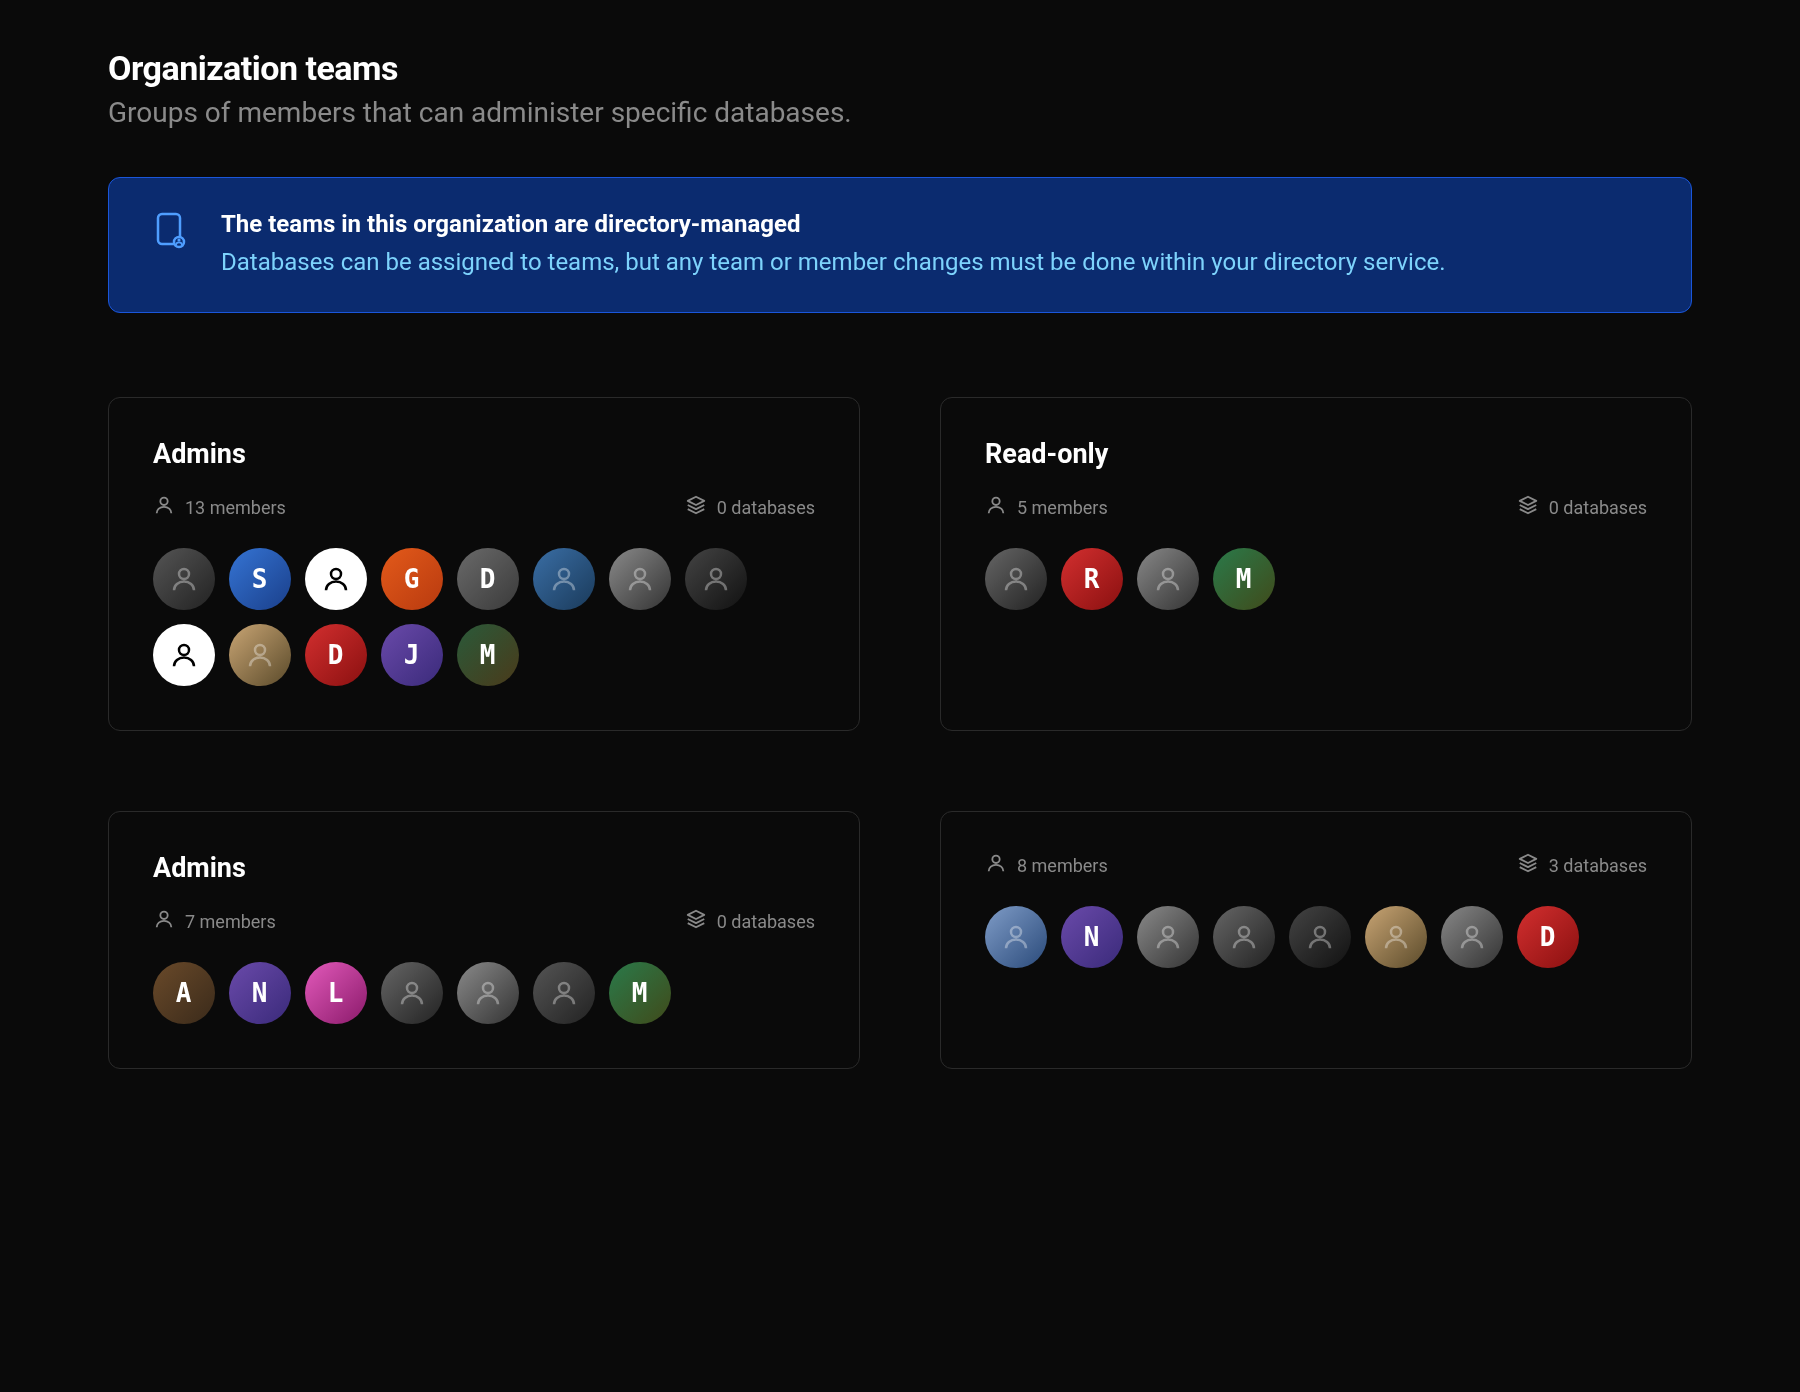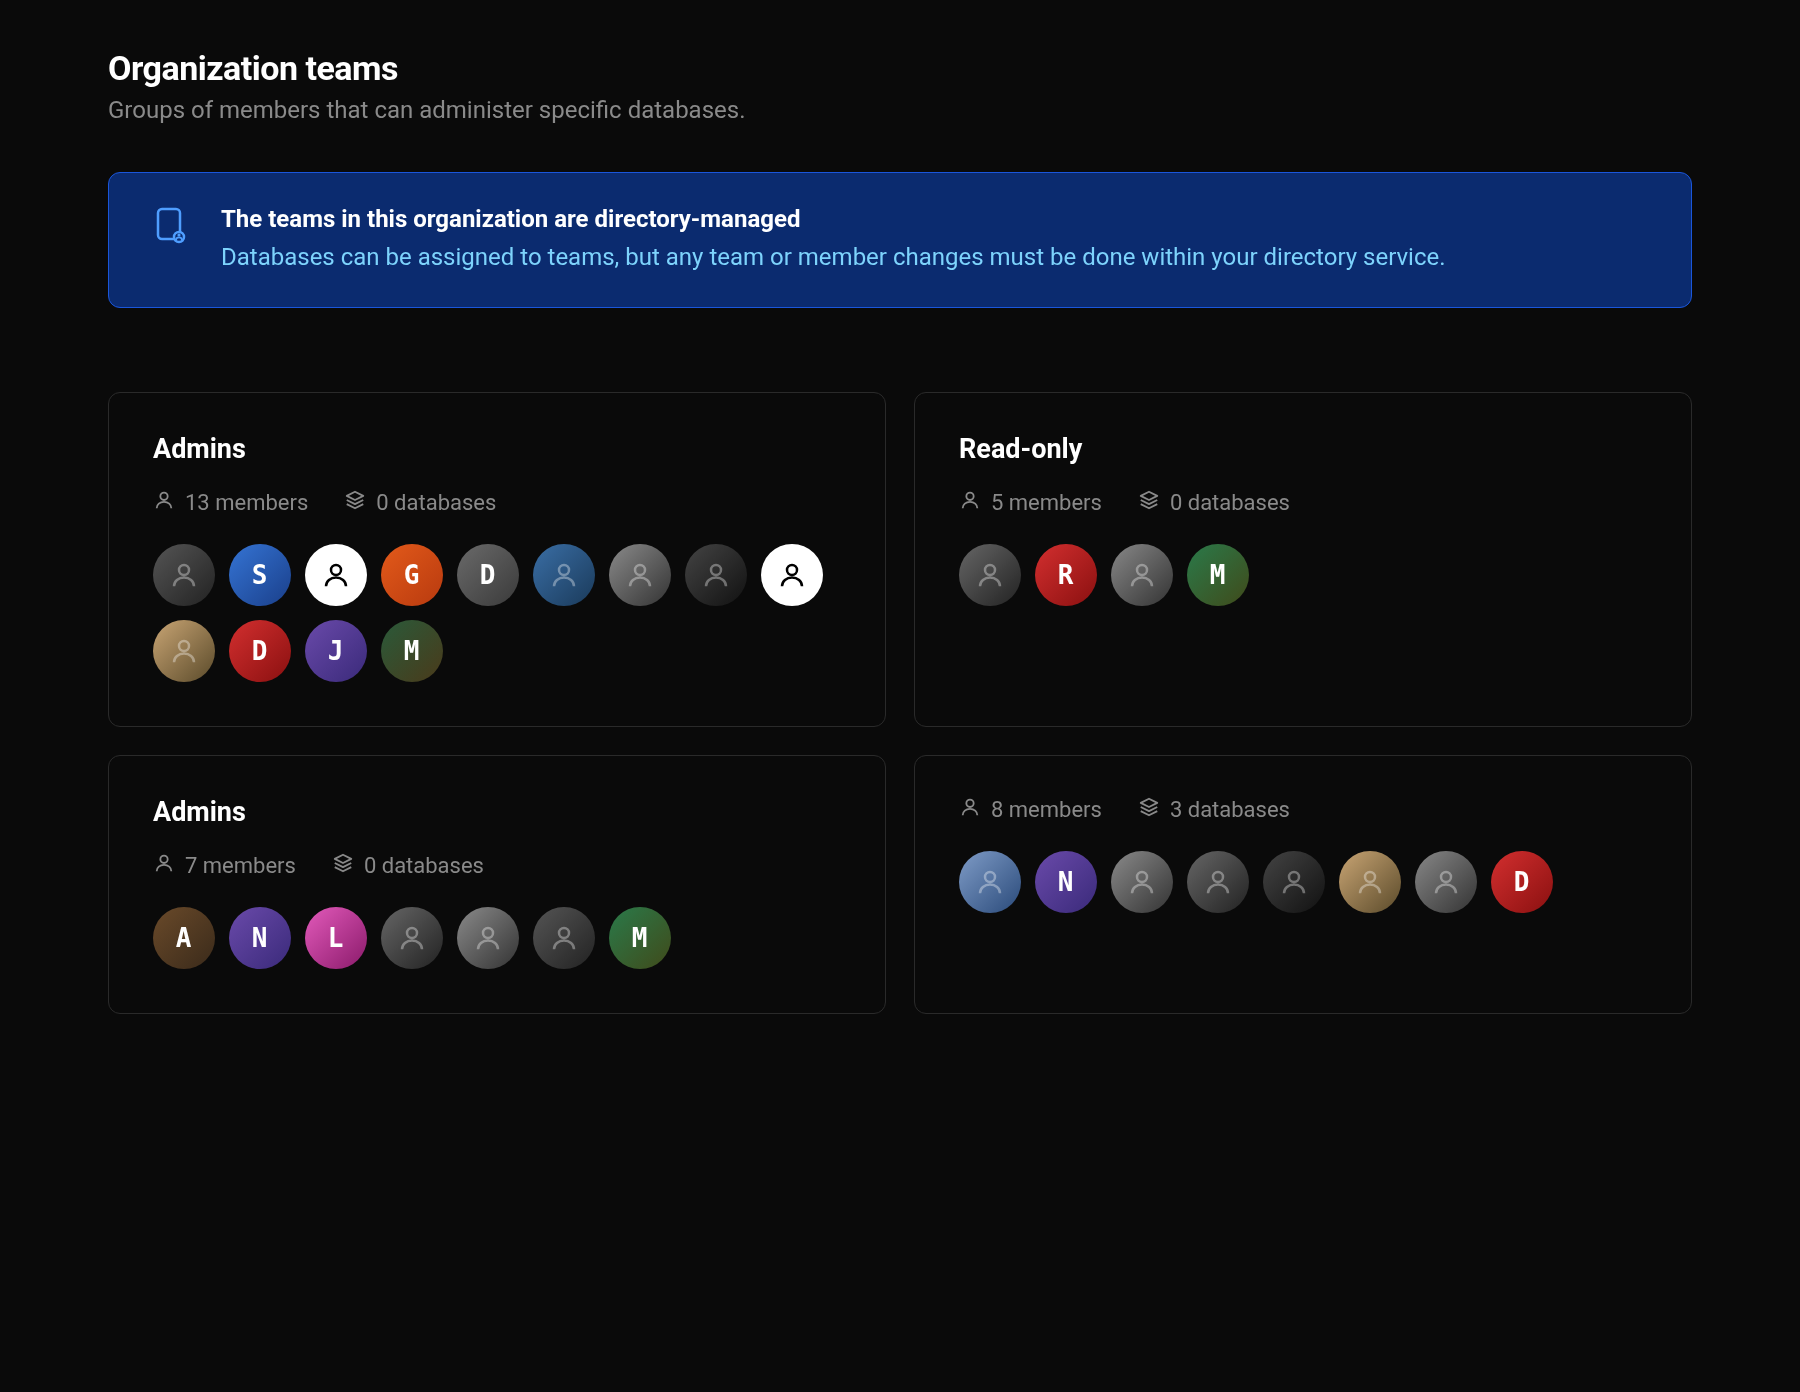--- a/index.html
+++ b/index.html
@@ -13,21 +13,21 @@
   .page {
     padding: 48px 108px;
   }
   .page-title {
     font-size: 34px;
     font-weight: 700;
     letter-spacing: -0.5px;
     margin-bottom: 8px;
   }
   .page-subtitle {
-    font-size: 24px;
+    font-size: 28px;
     color: #8a8a8a;
     margin-bottom: 48px;
   }
   .banner {
     background: #0b2b6f;
     border: 1px solid #1a56db;
     border-radius: 12px;
     padding: 32px 40px;
     display: flex;
     gap: 28px;
@@ -41,39 +41,40 @@
     margin-bottom: 6px;
   }
   .banner-desc {
     font-size: 24px;
     color: #7dd3fc;
     line-height: 1.5;
   }
   .teams-grid {
     display: grid;
     grid-template-columns: 1fr 1fr;
-    gap: 28px;
+    gap: 80px;
   }
   .team-card {
     border: 1px solid #2a2a2a;
     border-radius: 12px;
     padding: 40px 44px 44px 44px;
     cursor: pointer;
   }
   .team-name {
     font-size: 27px;
     font-weight: 700;
     margin-bottom: 24px;
   }
   .team-meta {
     display: flex;
     gap: 36px;
     color: #8a8a8a;
-    font-size: 22px;
+    font-size: 18px;
     margin-bottom: 28px;
+    justify-content: space-between;
   }
   .meta-item {
     display: flex;
     align-items: center;
     gap: 10px;
   }
   .meta-item svg { flex-shrink: 0; }
   .avatars {
     display: flex;
     flex-wrap: wrap;

